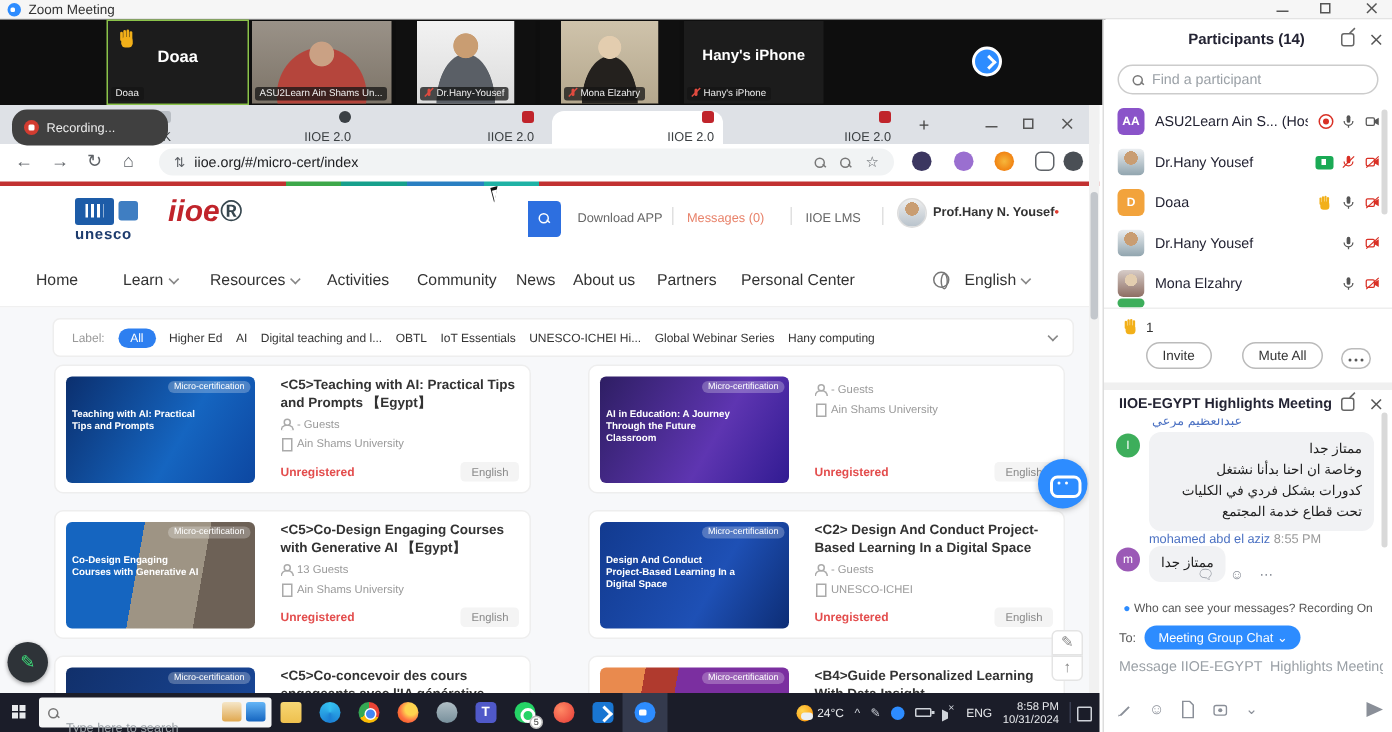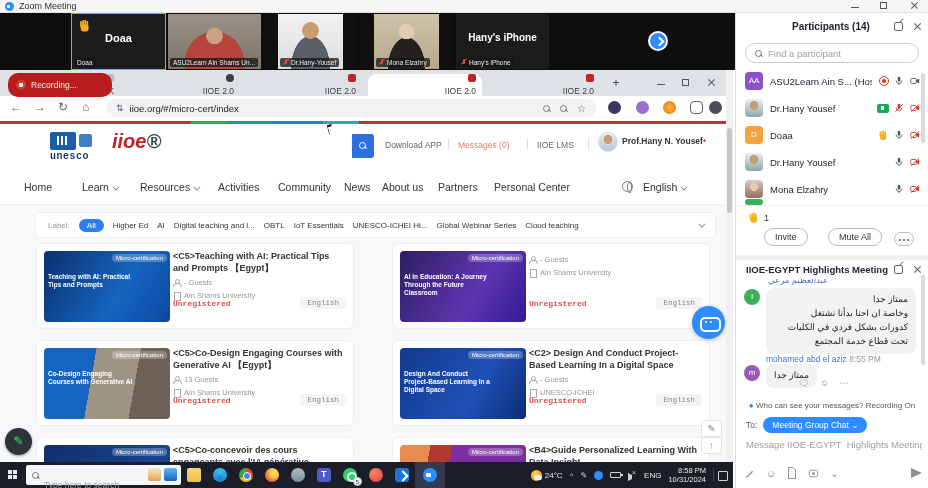--- a/index.html
+++ b/index.html
@@ -41,37 +41,37 @@
   .tab { position:absolute; top:4px; height:22px; font-size:8.5px; color:#3c4043; display:flex; align-items:flex-end; gap:4px; padding:0 6px; white-space:nowrap; overflow:hidden;flex-direction:column; }
   .tab.active { background:#fff; border-radius:8px 8px 0 0; }
   .tab .x { margin-left:auto; color:#666; font-size:9px; position:relative; width:7px; height:7px; flex:0 0 auto; }
   .tab .x:before,.tab .x:after { content:""; position:absolute; left:0; top:3px; width:7px; border-top:1px solid #666; }
   .tab .x:before{ transform:rotate(45deg);} .tab .x:after{ transform:rotate(-45deg);}
   .fav { width:8px; height:8px; border-radius:2px; flex:0 0 auto; }
   .fav.doc { background:#b9bec4; }
   .fav.globe { background:#3a3f44; border-radius:50%; }
   .fav.iioe { background:#c0242b; }
   .newtab { position:absolute; top:8px; width:12px; height:12px; color:#444; font-size:12px; line-height:10px; text-align:center; }
-  #recpill { position:absolute; left:8px; top:3px; width:104px; height:19px; background:#b91c1c; border-radius:10px; color:#eee; font-size:8.5px; display:flex; align-items:center; gap:5px; padding:12px 8px; z-index:5; }
+  #recpill { position:absolute; left:8px; top:3px; width:104px; height:19px; background:#404040; border-radius:10px; color:#eee; font-size:8.5px; display:flex; align-items:center; gap:5px; padding:12px 8px; z-index:5; }
   #recpill .rdot { width:10px; height:10px; border-radius:50%; background:#d23c30; position:relative; flex:0 0 auto;}
   #recpill .rdot:after { content:""; position:absolute; left:3px; top:3px; width:4px; height:4px; background:#fff; border-radius:1px; }
 
   #addrbar { position:absolute; left:0; top:26px; width:733px; height:25px; background:#fff; }
   .navg { position:absolute; top:4px; font-size:12px; color:#5f6368; }
   #urlpill { position:absolute; left:106px; top:3px; width:490px; height:18px; background:#f1f3f4; border-radius:9px; font-size:9.5px; color:#202124; display:flex; align-items:center; gap:6px; padding:0 10px; }
   .sg { display:inline-block; width:7px; height:7px; position:relative; flex:0 0 auto; }
   .sg:before { content:""; position:absolute; left:0; top:0; width:5px; height:5px; border:1px solid #777; border-radius:50%; }
   .sg:after { content:""; position:absolute; left:5px; top:5px; width:3px; border-top:1px solid #777; transform:rotate(45deg); }
   .extdot { position:absolute; top:5px; width:13px; height:13px; border-radius:50%; }
   #colorline { position:absolute; left:0; top:51px; width:733px; height:3px;
     background:linear-gradient(90deg,#c23131 0 26%,#3da84a 26% 31%,#17a08c 31% 37%,#2a7fc2 37% 44%,#1fb2a5 44% 49%,#c23131 49% 100%); }
 
   
   #sitehdr { position:absolute; left:0; top:54px; width:726px; height:46px; background:#fff; }
-  #unesco { position:absolute; left:50px; top:8px; width:56px; height:32px;font-family:Liberation Mono, monospace; }
+  #unesco { position:absolute; left:50px; top:8px; width:56px; height:32px; }
   #unesco .blk { position:absolute; left:0; top:0; width:26px; height:18px; background:#1d5ca8; border-radius:2px; }
   #unesco .blk:after { content:""; position:absolute; left:7px; top:4px; width:12px; height:9px; background:repeating-linear-gradient(90deg,#fff 0 2px,transparent 2px 4px); }
   #unesco .blk2 { position:absolute; left:29px; top:2px; width:13px; height:13px; background:#3f7ec2; border-radius:2px; }
   #unesco .word { position:absolute; left:0; top:19px; font-weight:bold; color:#1d3c6e; font-size:10px; letter-spacing:.5px; }
   #iioelogo { position:absolute; left:112px; top:6px; font-size:20px; font-weight:bold; color:#c0242b; font-style:italic; }
   #iioelogo .dot { color:#37474f; }
   #sitesearch { position:absolute; left:222px; top:10px; width:130px; height:24px; border:1px solid #ddd; border-radius:3px; }
   #sitesearch input { width:100%; height:100%; border:0; outline:0; font-size:9px; color:#333; padding:0 6px; font-family:"Liberation Sans",sans-serif; background:transparent; }
   #sitesearchbtn { position:absolute; left:352px; top:10px; width:22px; height:24px; background:#2d6fe0; border-radius:0 3px 3px 0; }
   #sitesearchbtn .sg:before{ border-color:#fff; } #sitesearchbtn .sg:after{ border-color:#fff; }
@@ -88,32 +88,32 @@
   #globeic { position:absolute; left:622px; top:11px; width:11px; height:11px; border:1px solid #777; border-radius:50%; }
   #globeic:after { content:""; position:absolute; left:4px; top:0; width:3px; height:9px; border:1px solid #777; border-radius:50%; }
 
   
   #content { position:absolute; left:0; top:135px; width:726px; height:257px; background:#f7f8fa; }
   #filterbar { position:absolute; left:35px; top:7px; width:681px; height:26px; background:#fff; border:1px solid #eee; border-radius:5px; display:flex; align-items:center; gap:9px; padding:0 12px; font-size:8px; color:#333; }
   #filterbar .lbl { color:#999; }
   .fpill { white-space:nowrap; }
   .fpill.active { background:#2d7ff0; color:#fff; border-radius:9px; padding:2px 8px; }
   #cards { position:absolute; left:36px; top:38px; width:676px; display:grid; grid-template-columns:318px 318px; column-gap:38px; row-gap:11px; }
-  .card { background:#fff; border:1px solid #eee; border-radius:6px; height:86px; padding:7px; display:flex; gap:3px; }
+  .card { background:#fff; border:1px solid #eee; border-radius:6px; height:86px; padding:7px; display:flex; gap:17px; }
   .thumb { width:126px; height:71px; border-radius:4px; position:relative; overflow:hidden; flex:0 0 auto; }
   .thumb .badge { position:absolute; right:3px; top:3px; background:rgba(255,255,255,.25); color:#fff; font-size:6px; padding:1px 4px; border-radius:6px; }
   .thumb .cap { position:absolute; left:4px; top:22px; width:70%; color:#fff; font-weight:bold; font-size:6.5px; line-height:1.25; }
   .card-body { position:relative; flex:1; }
   .card-title { font-size:9px; font-weight:bold; color:#333; line-height:1.3; }
   .meta { display:flex; align-items:center; gap:4px; font-size:7.5px; color:#999; margin-top:4px; }
   .mi { width:7px; height:7px; flex:0 0 auto; position:relative; }
   .mi.person:before { content:""; position:absolute; left:2px; top:0; width:3px; height:3px; border:1px solid #aaa; border-radius:50%; }
   .mi.person:after { content:""; position:absolute; left:0; top:4px; width:7px; height:3px; border:1px solid #aaa; border-bottom:0; border-radius:4px 4px 0 0; }
   .mi.org:before { content:""; position:absolute; left:1px; top:0; width:5px; height:7px; border:1px solid #aaa; }
-  .card-foot { position:absolute; left:0; right:0; bottom:12px; display:flex; justify-content:space-between; align-items:center;font-family:Liberation Mono, monospace; }
+  .card-foot { position:absolute; left:0; right:0; bottom:0; display:flex; justify-content:space-between; align-items:center; }
   .status { color:#e34d4d; font-weight:bold; font-size:8px; }
   .langpill { background:#f4f4f4; color:#888; font-size:7.5px; padding:2px 7px; border-radius:3px; }
 
   
   #botbtn { position:absolute; left:692px; top:236px; width:33px; height:33px; border-radius:50%; background:#2d8cff; box-shadow:0 1px 4px rgba(0,0,0,.25); }
   #botbtn:before { content:""; position:absolute; left:8px; top:11px; width:17px; height:11px; border:2px solid #fff; border-radius:5px; }
   #botbtn:after { content:""; position:absolute; left:13px; top:15px; width:2px; height:2px; background:#fff; box-shadow:5px 0 #fff; border-radius:50%; }
   .sidebtn { position:absolute; left:701px; width:21px; height:17px; background:#fff; border:1px solid #e4e4e4; color:#8a8a8a; font-size:10px; text-align:center; line-height:16px; }
   #penbtn { top:350px; border-radius:4px 4px 0 0; }
   #topbtn { top:367px; border-radius:0 0 4px 4px; }
@@ -168,21 +168,21 @@
   #ptitle { position:absolute; left:0; top:8px; width:150px; text-align:center; font-weight:bold; font-size:10px; color:#232333; }
   .panel-ic { position:absolute; color:#666; font-size:9px; }
   .popout { width:9px; height:9px; border:1px solid #666; border-radius:2px; }
   .popout:after { content:""; position:absolute; right:-2px; top:-3px; width:5px; border-top:1px solid #666; transform:rotate(-45deg); }
   .xic { width:9px; height:9px; }
   .xic:before,.xic:after { content:""; position:absolute; left:0; top:4px; width:9px; border-top:1px solid #555; }
   .xic:before{ transform:rotate(45deg);} .xic:after{ transform:rotate(-45deg);}
   #psearch { position:absolute; left:9px; top:30px; width:174px; height:20px; border:1px solid #ccc; border-radius:11px; display:flex; align-items:center; gap:6px; padding:0 9px; }
   #psearch input { border:0; outline:0; font-size:9.5px; color:#333; width:130px; font-family:"Liberation Sans",sans-serif; }
   .prow { position:absolute; left:9px; width:176px; height:24px; display:flex; align-items:center; gap:7px; }
-  .pav { width:18px; height:18px; border-radius:4px; color:#fff; font-size:8px; font-weight:normal; text-align:center; line-height:18px; flex:0 0 auto; }
+  .pav { width:18px; height:18px; border-radius:4px; color:#fff; font-size:8px; font-weight:bold; text-align:center; line-height:18px; flex:0 0 auto; }
   .pav.photo-man { background: radial-gradient(circle at 50% 35%, #c99d72 0 30%, transparent 31%), linear-gradient(#eceff1,#90a4ae); }
   .pav.photo-woman { background: radial-gradient(circle at 50% 38%, #e3cdaf 0 28%, transparent 29%), linear-gradient(#d7ccc8,#8d6e63); }
   .pname { font-size:9.5px; color:#232333; white-space:nowrap; overflow:hidden; flex:1; }
   .pics { display:flex; align-items:center; gap:5px; flex:0 0 auto; }
   .recic { width:10px; height:10px; border:1px solid #d93025; border-radius:50%; position:relative; }
   .recic:after { content:""; position:absolute; left:2px; top:2px; width:4px; height:4px; background:#d93025; border-radius:50%; }
   .shareic { width:12px; height:9px; background:#1aaa55; border-radius:2px; position:relative; }
   .shareic:after { content:""; position:absolute; left:4px; top:2px; width:3px; height:4px; background:#fff; }
   #pfooter { position:absolute; left:0; top:192px; width:192px; border-top:1px solid #eee; height:50px; }
   #handcount { position:absolute; left:12px; top:6px; font-size:9px; color:#333; display:flex; gap:4px; align-items:center; }
@@ -379,21 +379,21 @@
       <div id="filterbar">
         <span class="lbl">Label:</span>
         <span class="fpill active">All</span>
         <span class="fpill">Higher Ed</span>
         <span class="fpill">AI</span>
         <span class="fpill">Digital teaching and l...</span>
         <span class="fpill">OBTL</span>
         <span class="fpill">IoT Essentials</span>
         <span class="fpill">UNESCO-ICHEI Hi...</span>
         <span class="fpill">Global Webinar Series</span>
-        <span class="fpill">Cloud teaching</span>
+        <span class="fpill">Hany computing</span>
         <span class="chev" style="margin-left:auto"></span>
       </div>
 
       <div id="cards">
 
         <div class="card">
           <div class="thumb" style="background: linear-gradient(120deg, rgb(11, 47, 110), rgb(21, 101, 192) 60%, rgb(13, 71, 161));">
             <span class="badge">Micro-certification</span>
             <span class="cap">Teaching with AI: Practical Tips and Prompts</span>
           </div>

